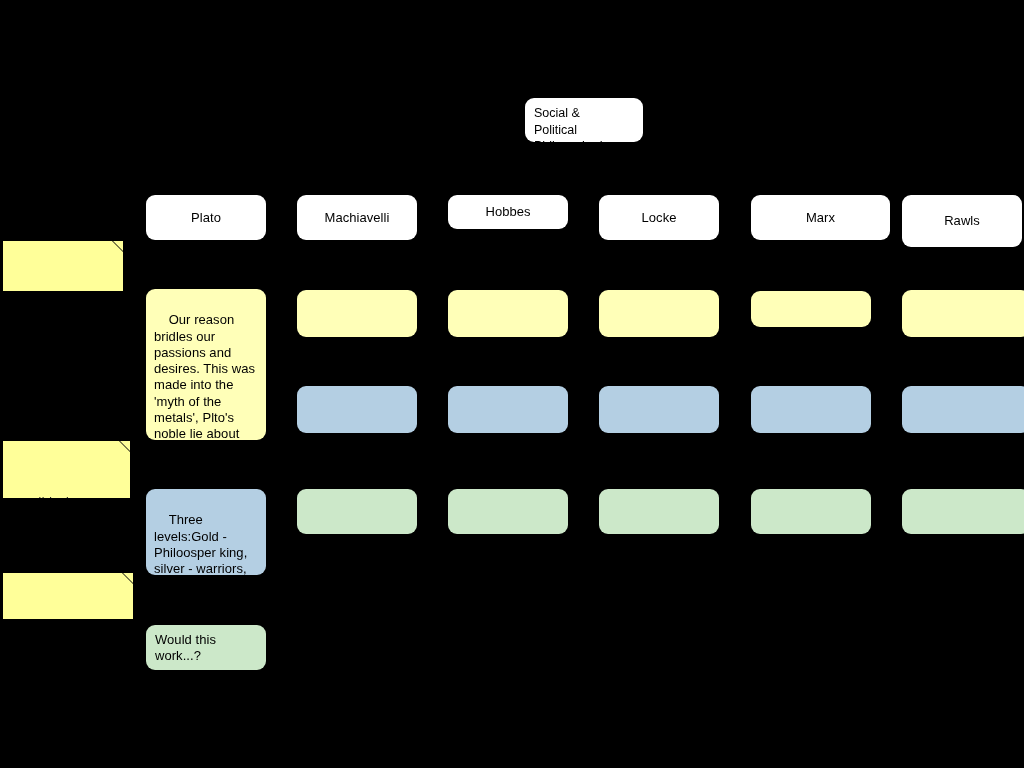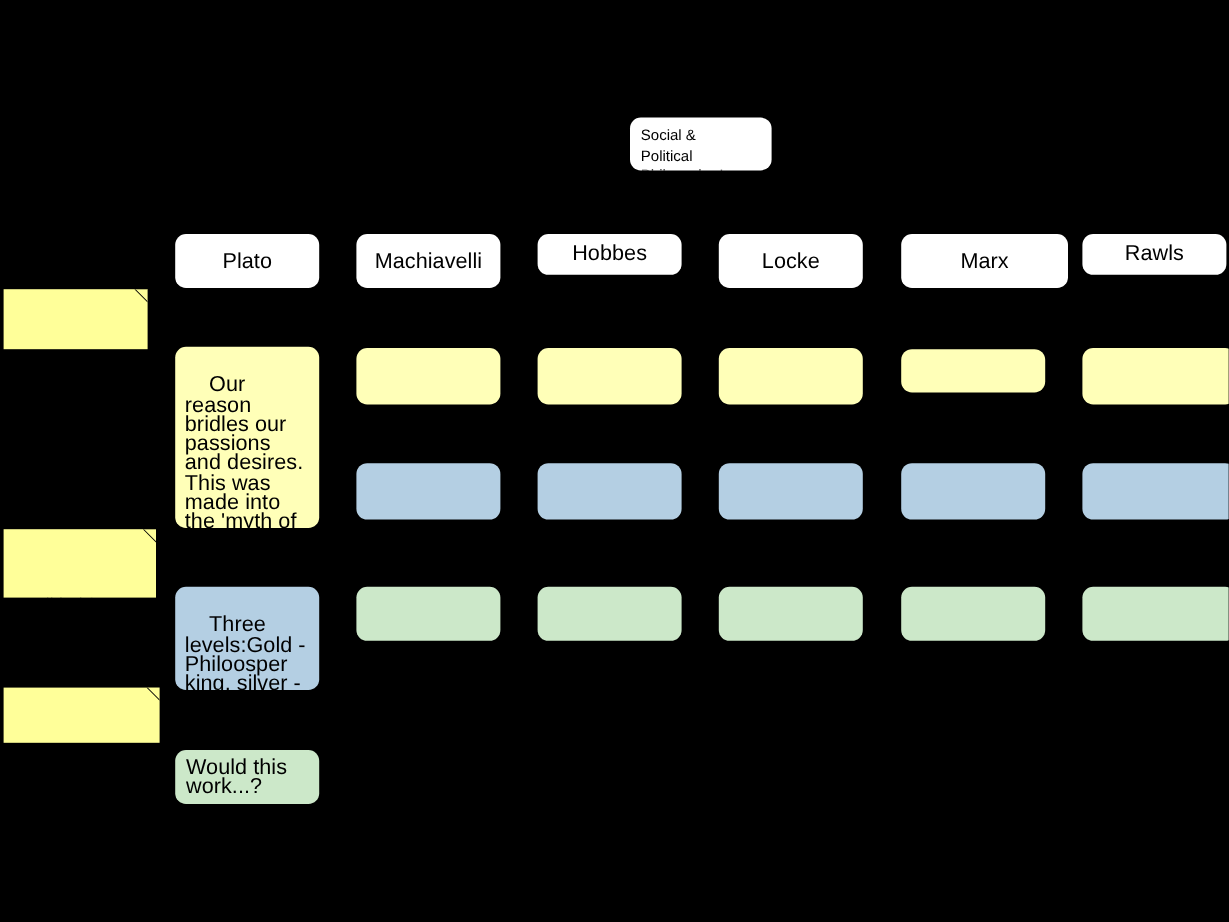--- a/index.html
+++ b/index.html
@@ -18,21 +18,21 @@
     background: #000000;
     overflow: hidden;
   }
 
   
   .card {
     position: absolute;
     box-sizing: border-box;
     border-radius: 9px;
     color: #000000;
-    font-size: 18px;
+    font-size: 13px;
     line-height: 15.2px;
     letter-spacing: 0.05px;
     padding: 6px 8px 6px 9px;
     overflow: hidden;
     white-space: pre-wrap;
     word-break: normal;
   }
   .card.white  { background: #ffffff; }
   .card.yellow { background: #ffffb8; }
   .card.blue   { background: #b4cfe3; }
@@ -116,21 +116,21 @@
   </div>
   <div class="card white centered" style="left:448px; top:195px; width:120px; height:34px;text-align:center;">
     <span>Hobbes</span>
   </div>
   <div class="card white centered" style="left:599px; top:195px; width:120px; height:45px;">
     <span>Locke</span>
   </div>
   <div class="card white centered" style="left:751px; top:195px; width:139px; height:45px;">
     <span>Marx</span>
   </div>
-  <div class="card white centered" style="left:902px; top:195px; width:120px; height:34px;">
+  <div class="card white centered" style="left:902px; top:195px; width:120px; height:52px;">
     <span>Rawls</span>
   </div>
 
   <div class="sticky" style="left:3px; top:241px; width:120px; height:50px;">
     <span class="fold"></span>
     <span class="fold-inner"></span>
     
   </div>
 
   <div class="sticky" style="left:3px; top:441px; width:127px; height:57px;">

